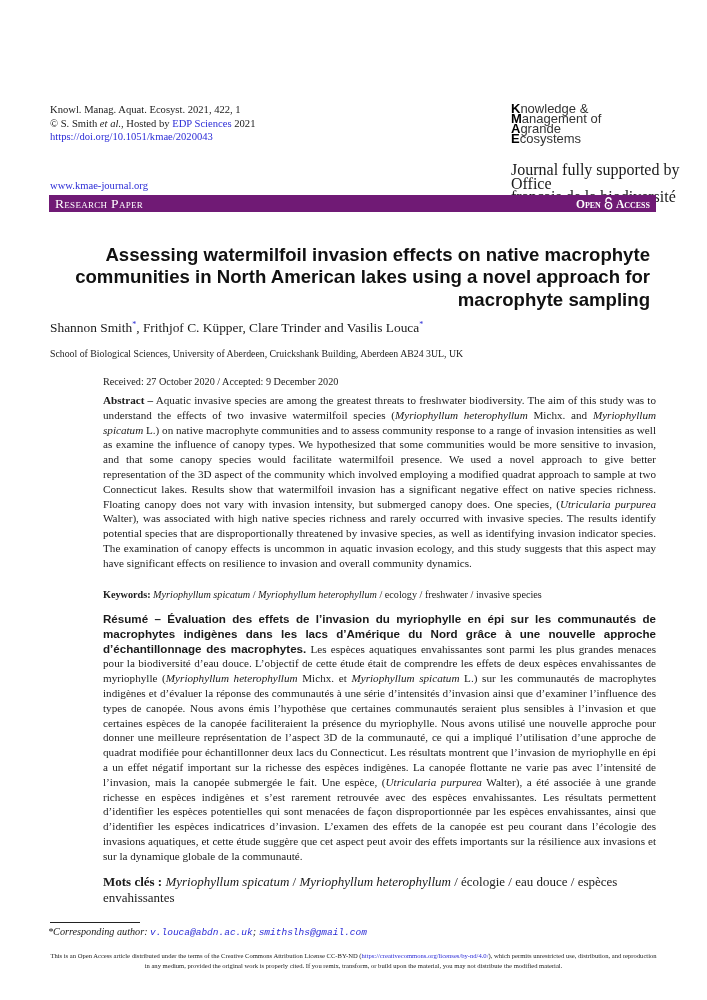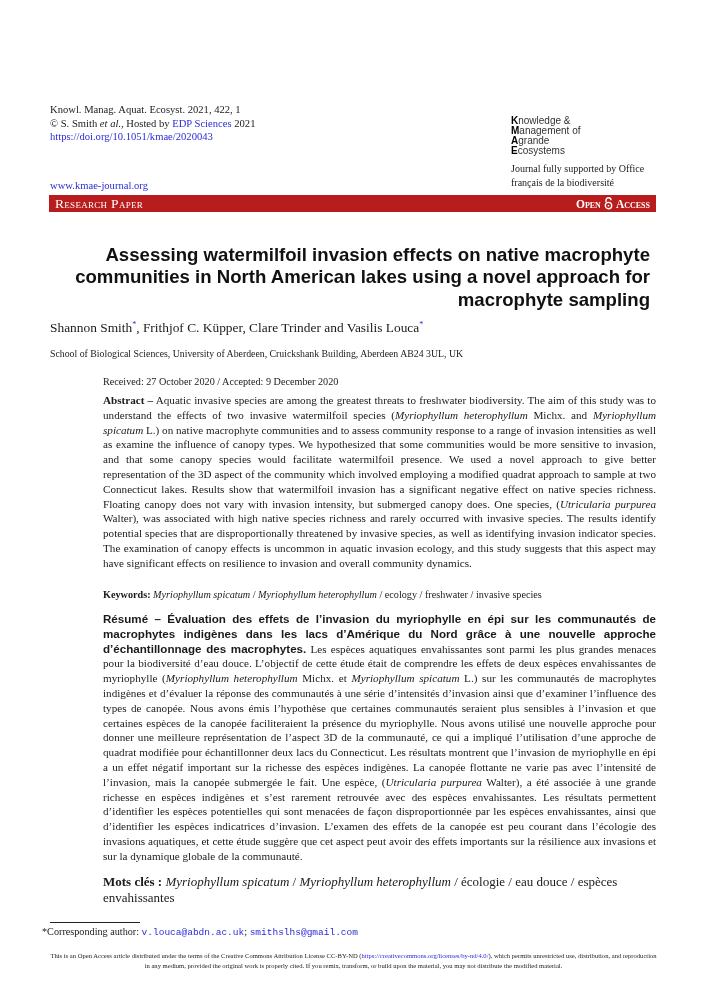--- a/index.html
+++ b/index.html
@@ -1,39 +1,39 @@
 <!DOCTYPE html>
 <html><head>
 <meta charset="utf-8">
 <style>
   html, body { margin: 0; padding: 0; background: #ffffff; }
   body { width: 707px; height: 1000px; position: relative; overflow: hidden; font-family: "Liberation Serif", serif; color: #1a1a1a; }
   a, .link { color: #2b2bd6; text-decoration: none; }
   .hdr-left { position: absolute; left: 50px; top: 103px; font-size: 10.6px; line-height: 13.6px; }
   .hdr-left .site { margin-top: 35px; }
   .hdr-right { position: absolute; left: 511px; top: 104px; }
-  .kmae { font-family: "Liberation Sans", sans-serif; font-size: 10px; line-height: 10px; color: #333; margin-top: 12px; }
+  .kmae { font-family: "Liberation Sans", sans-serif; font-size: 13px; line-height: 10px; color: #333; }
   .kmae b { color: #000; }
-  .support { font-size: 10px; line-height: 13.5px; margin-top: 6px; }
-  .banner { position: absolute; left: 49px; top: 195px; width: 607px; height: 17px; background: #b91c1c; color: #fff; display: flex; align-items: center; justify-content: space-between; box-sizing: border-box; padding: 0 6px; }
+  .support { font-size: 16px; line-height: 13.5px; margin-top: 19px; }
+  .banner { position: absolute; left: 49px; top: 195px; width: 607px; height: 17px; background: #701a75; color: #fff; display: flex; align-items: center; justify-content: space-between; box-sizing: border-box; padding: 0 6px; }
   .banner .rp { font-size: 13.5px; font-variant: small-caps; letter-spacing: 0.3px; }
   .banner .oa { font-size: 11.5px; font-weight: bold; font-variant: small-caps; display: flex; align-items: center; gap: 3px; }
   .title { position: absolute; left: 50px; top: 244px; width: 600px; font-family: "Liberation Sans", sans-serif; font-weight: bold; font-size: 18.6px; line-height: 22.4px; color: #111; text-align: right; }
   .authors { position: absolute; left: 50px; top: 320px; font-size: 13.4px; }
   .authors sup { color: #2b2bd6; font-size: 8px; }
   .affil { position: absolute; left: 50px; top: 348px; font-size: 9.8px; }
   .received { position: absolute; left: 103px; top: 376px; font-size: 10.2px; }
   .abstract { position: absolute; left: 103px; top: 393px; width: 553px; font-size: 11.15px; line-height: 14.8px; text-align: justify; }
   .sans-b { font-family: Liberation Serif, serif; font-weight: bold; }
   .keywords { position: absolute; left: 103px; top: 589px; width: 553px; font-size: 10.2px; }
   .resume { position: absolute; left: 103px; top: 612px; width: 553px; font-size: 11.15px; line-height: 14.8px; text-align: justify; }
   .resume .rt { font-family: "Liberation Sans", sans-serif; font-weight: bold; font-size: 11.6px; }
   .motscles { position: absolute; left: 103px; top: 874px; width: 553px; font-size: 13px; }
   .fn-rule { position: absolute; left: 50px; top: 922px; width: 90px; border-top: 1px solid #222; }
-  .fn { position: absolute; left: 42px; top: 926px; font-size: 10.2px; }
+  .fn { position: absolute; left: 48px; top: 926px; font-size: 10.2px; font-style: italic; }
   .fn .mono { font-family: "Liberation Mono", monospace; font-size: 9.5px; color: #2b2bd6; }
   .license { position: absolute; left: 48px; top: 951px; width: 611px; font-size: 6.6px; line-height: 10px; text-align: center; color: #222; }
 </style>
 </head>
 <body>
 
 <div class="hdr-left">
   <div>Knowl. Manag. Aquat. Ecosyst. 2021, 422, 1</div>
   <div><span>© S. Smith </span><i>et al.</i><span>, Hosted by </span><a class="link">EDP Sciences</a><span> 2021</span></div>
   <div><a class="link">https://doi.org/10.1051/kmae/2020043</a></div>

